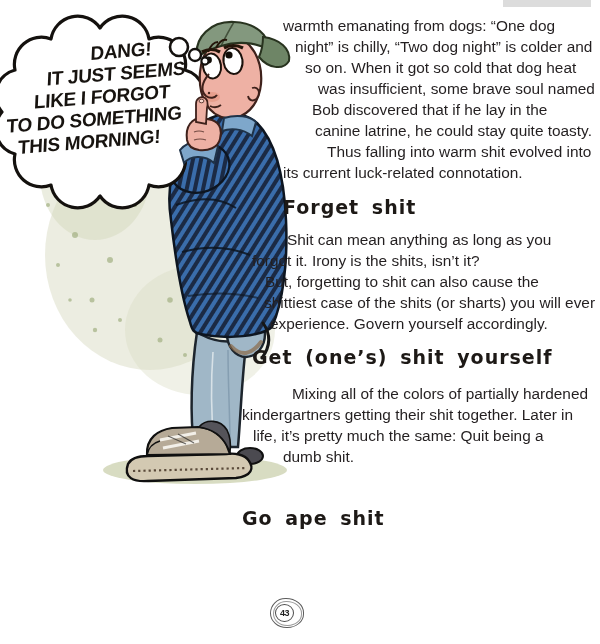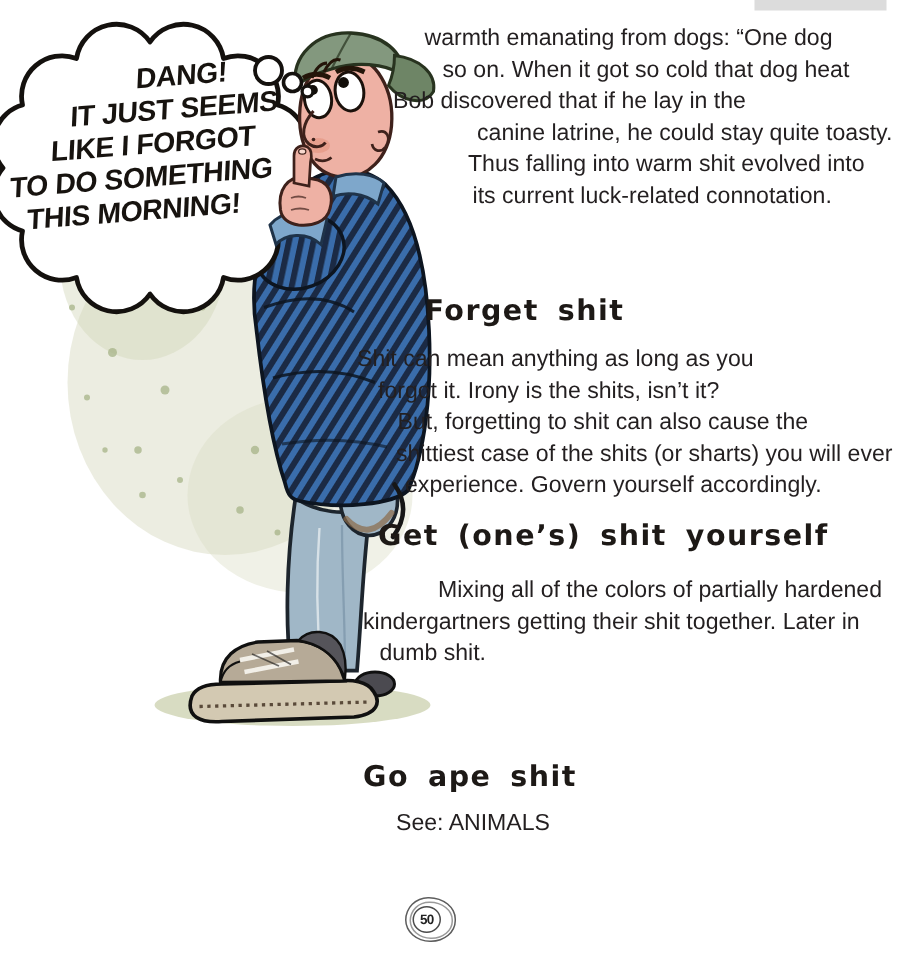--- a/index.html
+++ b/index.html
@@ -23,29 +23,29 @@
   .bubble-text .bline:nth-child(3){transform:translateX(-2px);}
   .bubble-text .bline:nth-child(4){transform:translateX(-9px);}
   .bubble-text .bline:nth-child(5){transform:translateX(-13px);}
 
   
   .tl{font-size:15.4px;line-height:21px;white-space:nowrap;}
   .tblock{position:absolute;}
   .p-intro{left:262px;top:15px;width:336px;}
   .p-intro .tl:nth-child(1){margin-left:21px}
   .p-intro .tl:nth-child(2){margin-left:33px}
-  .p-intro .tl:nth-child(3){}
+  .p-intro .tl:nth-child(3){margin-left:43px}
   .p-intro .tl:nth-child(4){margin-left:56px}
   .p-intro .tl:nth-child(5){margin-left:50px}
   .p-intro .tl:nth-child(6){margin-left:53px}
   .p-intro .tl:nth-child(7){margin-left:65px}
   .p-intro .tl:nth-child(8){margin-left:21px}
 
   .p-s1{left:238px;top:229px;width:362px;}
-  .p-s1 .tl:nth-child(1){}
+  .p-s1 .tl:nth-child(1){margin-left:49px}
   .p-s1 .tl:nth-child(2){margin-left:14px}
   .p-s1 .tl:nth-child(3){margin-left:27px}
   .p-s1 .tl:nth-child(4){margin-left:26px}
   .p-s1 .tl:nth-child(5){margin-left:32px}
 
   .p-s2{left:228px;top:383px;width:372px;}
   .p-s2 .tl:nth-child(1){margin-left:64px}
   .p-s2 .tl:nth-child(2){margin-left:14px}
   .p-s2 .tl:nth-child(3){margin-left:25px}
   .p-s2 .tl:nth-child(4){margin-left:55px}
@@ -191,49 +191,49 @@
   <div class="bubble-text">
     <div class="bline">DANG!</div>
     <div class="bline">IT JUST SEEMS</div>
     <div class="bline">LIKE I FORGOT</div>
     <div class="bline">TO DO SOMETHING</div>
     <div class="bline">THIS MORNING!</div>
   </div>
 
   <div class="tblock p-intro">
     <div class="tl">warmth emanating from dogs: “One dog</div>
+    <div class="tl">night” is chilly, “Two dog night” is colder and</div>
     <div class="tl">so on. When it got so cold that dog heat</div>
+    <div class="tl">was insufficient, some brave soul named</div>
     <div class="tl">Bob discovered that if he lay in the</div>
     <div class="tl">canine latrine, he could stay quite toasty.</div>
     <div class="tl">Thus falling into warm shit evolved into</div>
     <div class="tl">its current luck-related connotation.</div>
   </div>
 
   <div class="heading h1">Forget shit</div>
   <div class="tblock p-s1">
     <div class="tl">Shit can mean anything as long as you</div>
     <div class="tl">forgot it. Irony is the shits, isn’t it?</div>
     <div class="tl">But, forgetting to shit can also cause the</div>
     <div class="tl">shittiest case of the shits (or sharts) you will ever</div>
     <div class="tl">experience. Govern yourself accordingly.</div>
   </div>
 
   <div class="heading h2">Get (one’s) shit yourself</div>
   <div class="tblock p-s2">
     <div class="tl">Mixing all of the colors of partially hardened</div>
     <div class="tl">kindergartners getting their shit together. Later in</div>
+    <div class="tl">life, it’s pretty much the same: Quit being a</div>
     <div class="tl">dumb shit.</div>
   </div>
 
   <div class="heading h3">Go ape shit</div>
-  <div class="tblock p-s3">
-    <div class="tl">See: ANIMALS</div>
-  </div>
 
   <div class="badge">
     <div class="badge-outer">
       <div class="badge-inner">
-        <span>50</span>
+        <span>43</span>
       </div>
     </div>
   </div>
 
 </div>
 
 </body></html>

